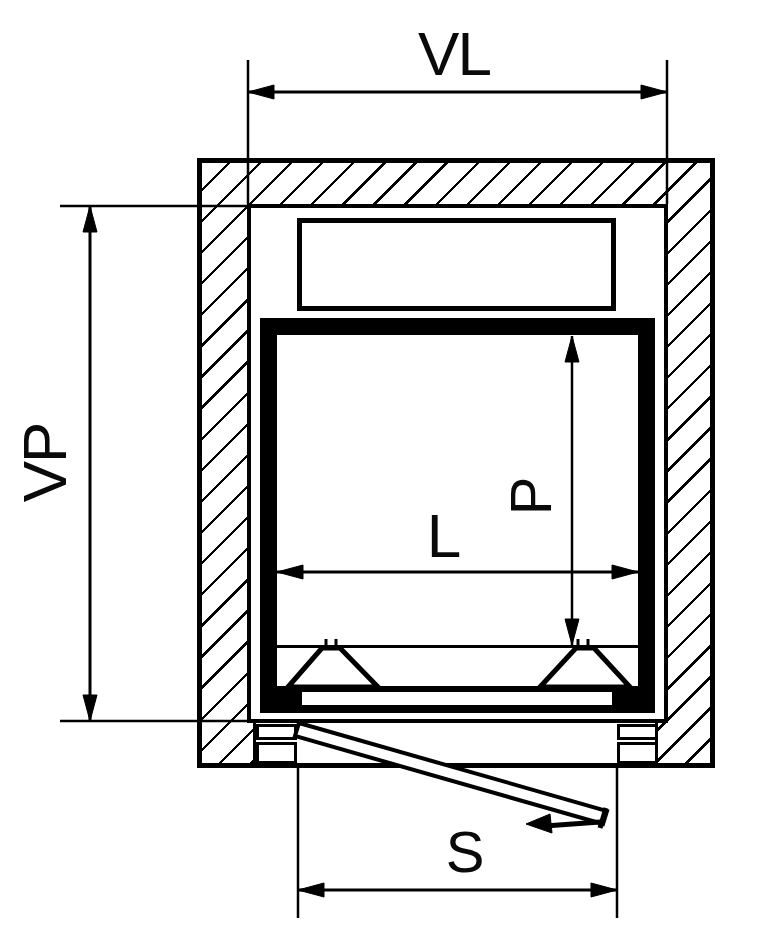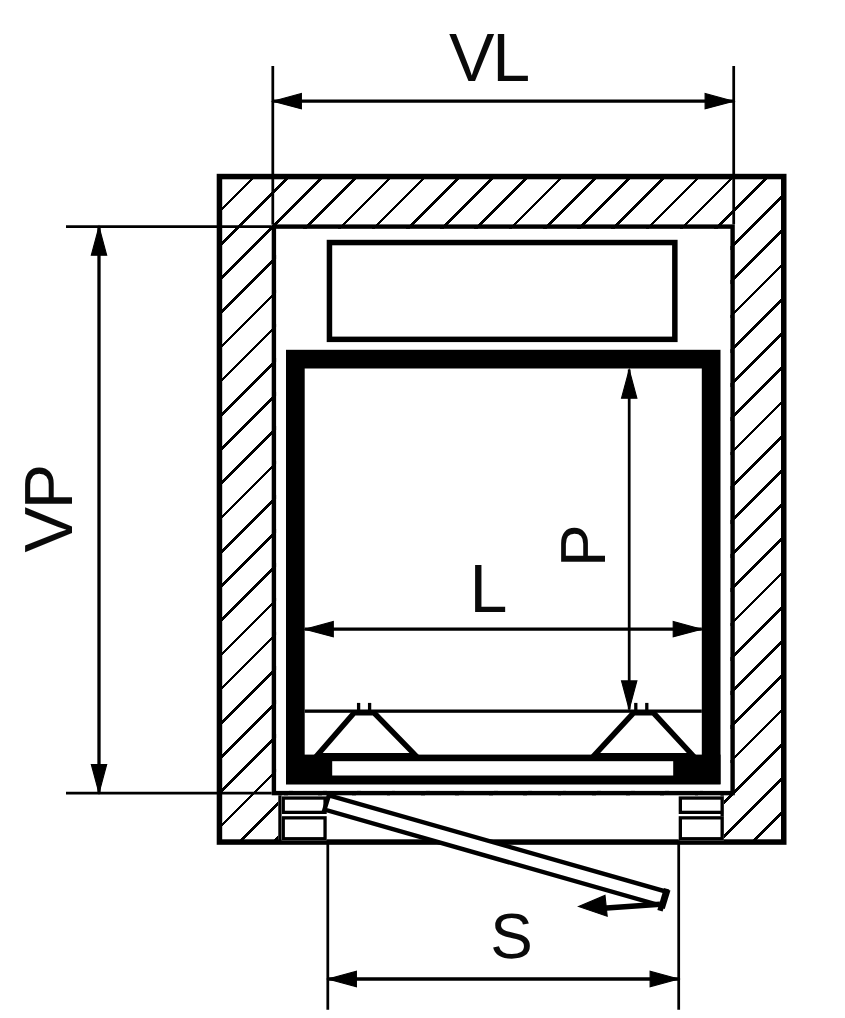--- a/index.html
+++ b/index.html
@@ -109,21 +109,21 @@
       <polygon points="299,723 607,811 603,824 295,736" fill="#fff" stroke="#000" stroke-width="4"></polygon>
     </g>
 
     <g stroke="#000" fill="#000">
       <line x1="606" y1="808" x2="600" y2="828" stroke-width="5"></line>
       <line x1="600" y1="822" x2="545" y2="826" stroke-width="5"></line>
       <polygon points="526,824 550,814 552,833"></polygon>
     </g>
   </svg>
 
-  <div class="dim-label" style="left:444px;top:54px;">VL</div>
+  <div class="dim-label" style="left:454px;top:54px;">VL</div>
 
   <div class="dim-label rot" style="left:45px;top:463px;">VP</div>
 
   <div class="dim-label" style="left:443px;top:536px;">L</div>
 
   <div class="dim-label rot" style="left:531px;top:497px;font-size:58px;">P</div>
 
   <div class="dim-label" style="left:464px;top:852px;font-size:58px;">S</div>
 
 </div>

